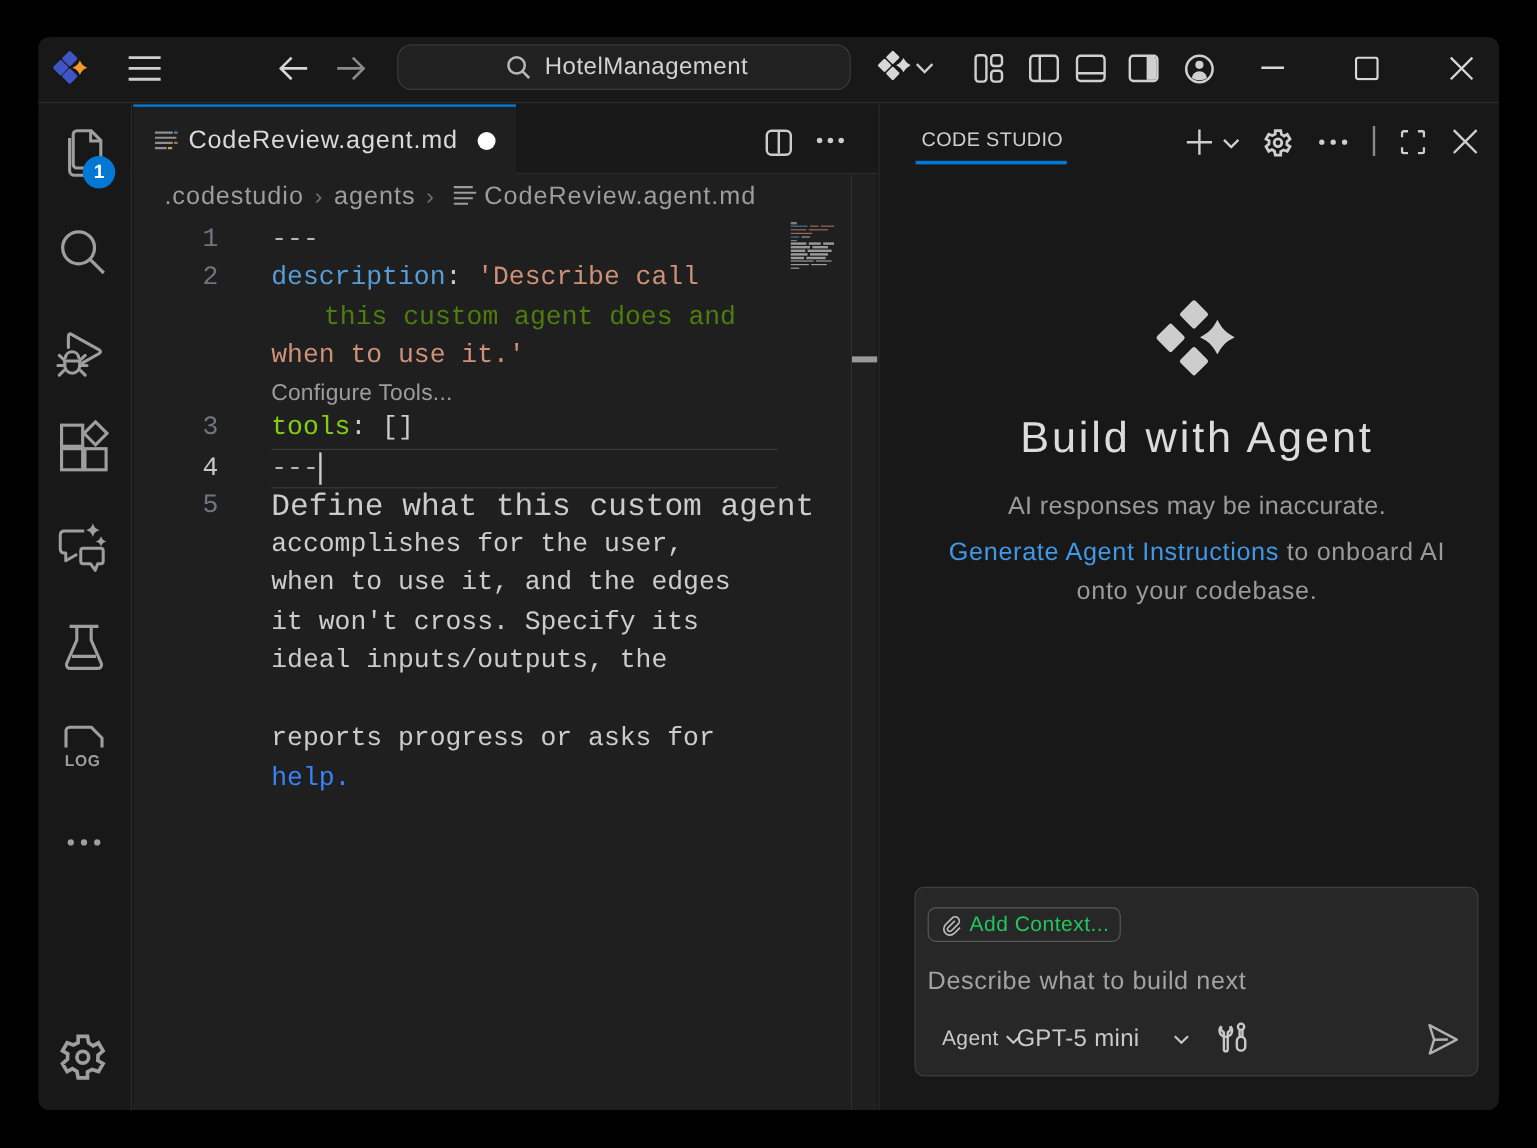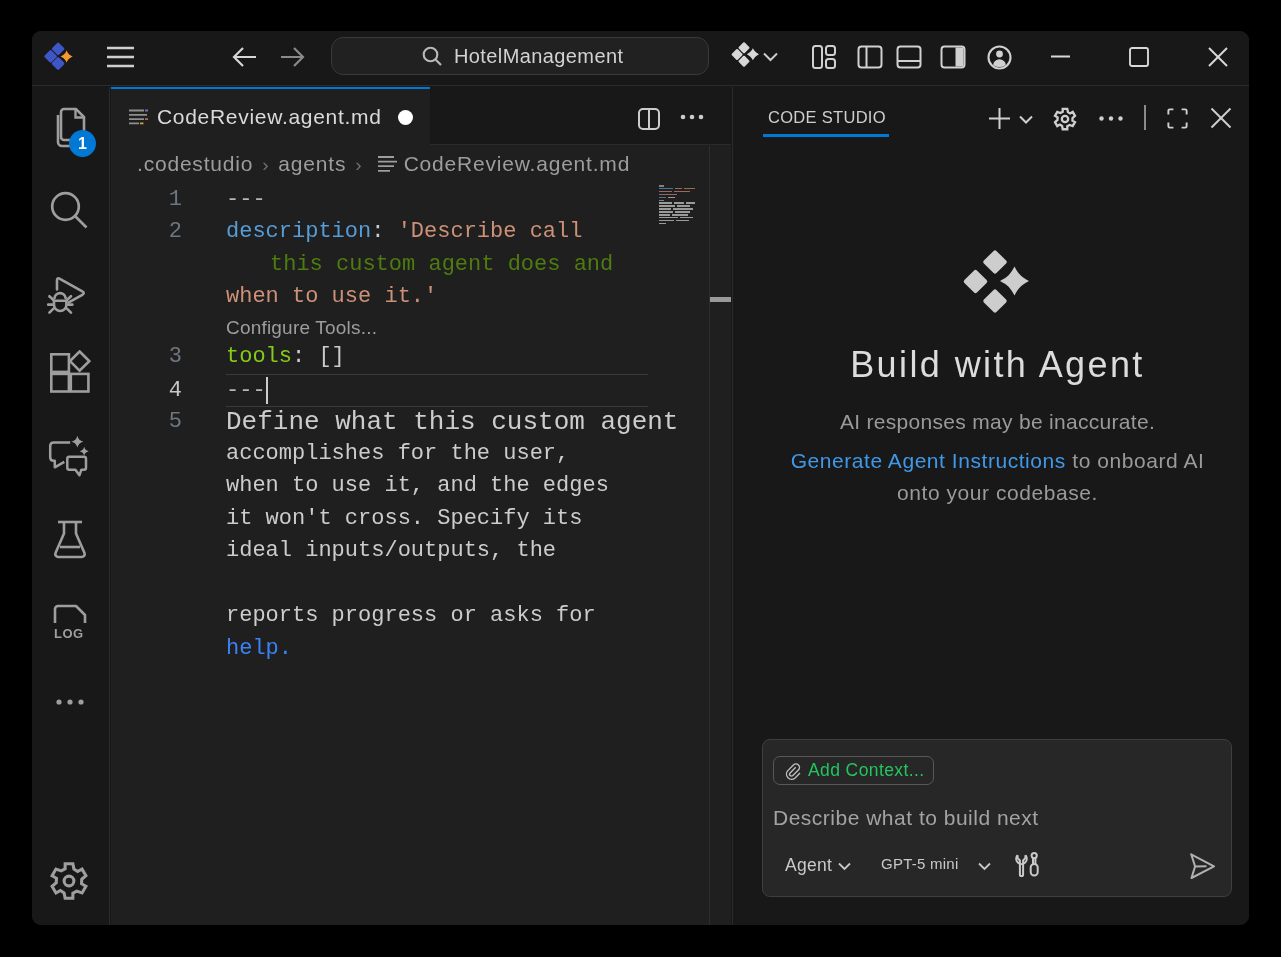--- a/index.html
+++ b/index.html
@@ -331,21 +331,21 @@
   <div class="abs" style="left:741px; top:725px; width:161px; height:29px; border:1px solid #585858; border-radius:7px;"></div>
   <svg class="abs" style="left:751px; top:731px;" width="18" height="18" viewBox="0 0 18 18">
     <path d="M13.5 4.5 l-6.8 6.8 a2.3 2.3 0 0 0 3.3 3.3 l6.8-6.8 a4.3 4.3 0 0 0 -6.1-6.1 l-6.8 6.8 a6.3 6.3 0 0 0 8.9 8.9 l5.9-5.9" stroke="#bdbdbd" stroke-width="1.7" fill="none" transform="scale(0.82) translate(2 2)"></path>
   </svg>
   <div class="abs" style="left:776px; top:729px; font-size:17.5px; letter-spacing:0.4px; color:#22c55e;">Add Context...</div>
   <div class="abs" style="left:741px; top:775px; font-size:21px; letter-spacing:0.5px; color:#a3a3a3;">Describe what to build next</div>
   <div class="abs" style="left:753px; top:824px; font-size:17.5px; letter-spacing:0.3px; color:#c9c9c9;">Agent</div>
   <svg class="abs" style="left:806px; top:831px;" width="13" height="9" viewBox="0 0 13 9">
     <polyline points="1,1.5 6.5,7 12,1.5" stroke="#c9c9c9" stroke-width="1.8" fill="none"></polyline>
   </svg>
-  <div class="abs" style="left:849px; top:824px; font-size:15px; letter-spacing:0.25px; color:#c9c9c9;">GPT-5 mini</div>
+  <div class="abs" style="left:815px; top:824px; font-size:20px; letter-spacing:0.25px; color:#c9c9c9;">GPT-5 mini</div>
   <svg class="abs" style="left:946px; top:831px;" width="13" height="9" viewBox="0 0 13 9">
     <polyline points="1,1.5 6.5,7 12,1.5" stroke="#c9c9c9" stroke-width="1.8" fill="none"></polyline>
   </svg>
 
   <svg class="abs" style="left:983px; top:820px;" width="26" height="28" viewBox="0 0 26 28">
     <g stroke="#c9c9c9" stroke-width="2" fill="none">
       <path d="M2.6 4.2 A5.3 5.3 0 1 0 10.4 4.2"></path>
       <path d="M2.6 4.2 L2.6 7.2 L4.9 9.5 L4.9 23.5 A1.6 1.6 0 0 0 8.1 23.5 L8.1 9.5 L10.4 7.2 L10.4 4.2"></path>
       <circle cx="19.2" cy="4.6" r="2.6"></circle>
       <path d="M18 7 L18 13 M20.4 7 L20.4 13"></path>

